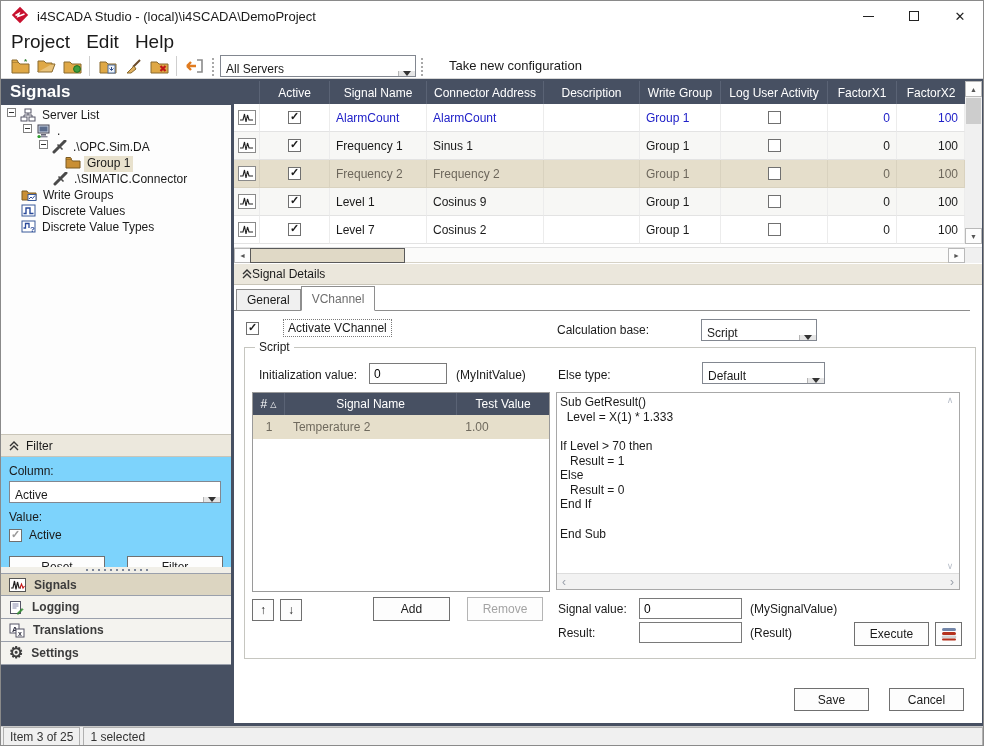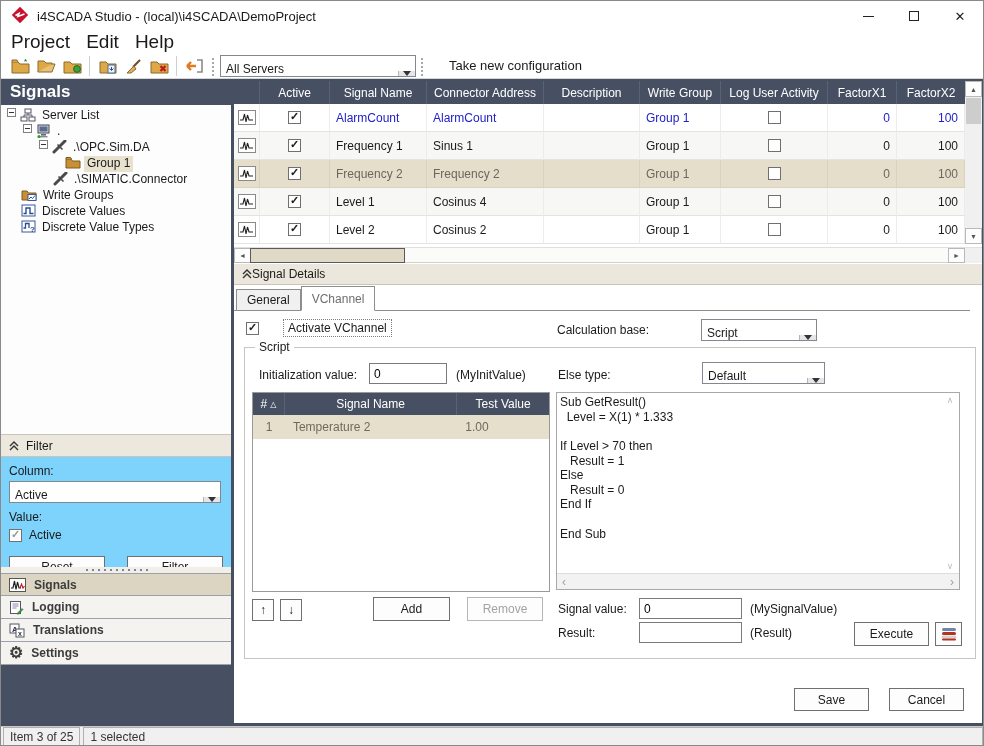--- a/index.html
+++ b/index.html
@@ -448,41 +448,41 @@
               <span class="wave">
                 <svg width="14" height="10" viewBox="0 0 14 10">
                   <polyline points="0,7 3,7 4.5,1 6,9 7.5,2 9,7 13,7" fill="none" stroke="#222" stroke-width="1.1"></polyline>
                 </svg>
               </span>
             </div>
           <div class="tc c1">
               <span class="cb checked"></span>
             </div>
           <div class="tc c2">Level 1</div>
-          <div class="tc c3">Cosinus 4</div>
+          <div class="tc c3">Cosinus 9</div>
           <div class="tc c4"></div>
           <div class="tc c5">Group 1</div>
           <div class="tc c6">
               <span class="cb"></span>
             </div>
           <div class="tc c7">0</div>
           <div class="tc c8">100</div>
         </div>
         <div class="trow">
           <div class="tc c0">
               <span class="wave">
                 <svg width="14" height="10" viewBox="0 0 14 10">
                   <polyline points="0,7 3,7 4.5,1 6,9 7.5,2 9,7 13,7" fill="none" stroke="#222" stroke-width="1.1"></polyline>
                 </svg>
               </span>
             </div>
           <div class="tc c1">
               <span class="cb checked"></span>
             </div>
-          <div class="tc c2">Level 2</div>
+          <div class="tc c2">Level 7</div>
           <div class="tc c3">Cosinus 2</div>
           <div class="tc c4"></div>
           <div class="tc c5">Group 1</div>
           <div class="tc c6">
               <span class="cb"></span>
             </div>
           <div class="tc c7">0</div>
           <div class="tc c8">100</div>
         </div>
       </div>

